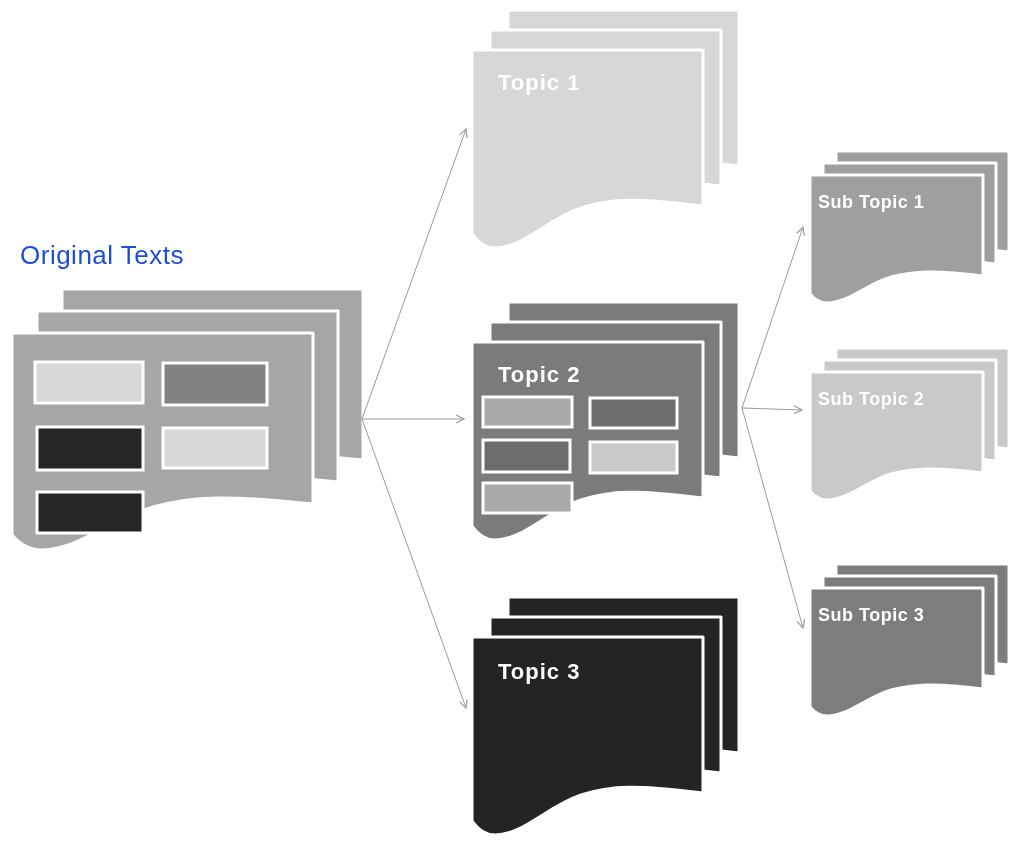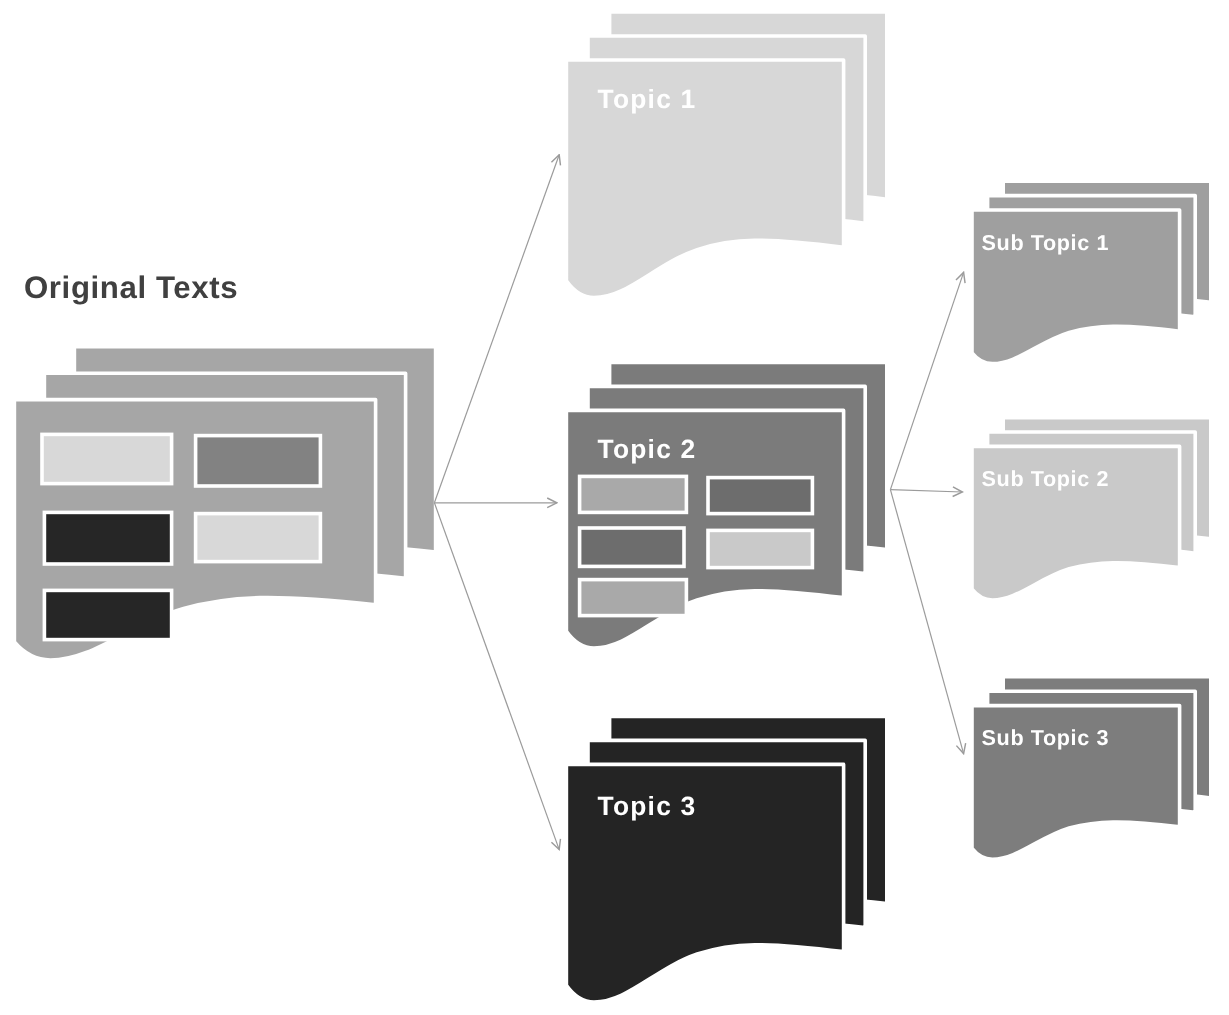--- a/index.html
+++ b/index.html
@@ -16,24 +16,24 @@
     overflow: hidden;
   }
   .diagram-svg {
     position: absolute;
     left: 0;
     top: 0;
   }
   .heading {
     position: absolute;
     left: 20px;
-    top: 224px;
+    top: 240px;
     font-size: 26px;
-    font-weight: bold;
-    color: #404040;
+    font-weight: normal;
+    color: #1d4ed8;
     letter-spacing: 0.5px;
     white-space: nowrap;
   }
   .sheet {
     stroke: #ffffff;
     stroke-width: 3;
     stroke-linejoin: round;
   }
   .blk {
     stroke: #ffffff;

